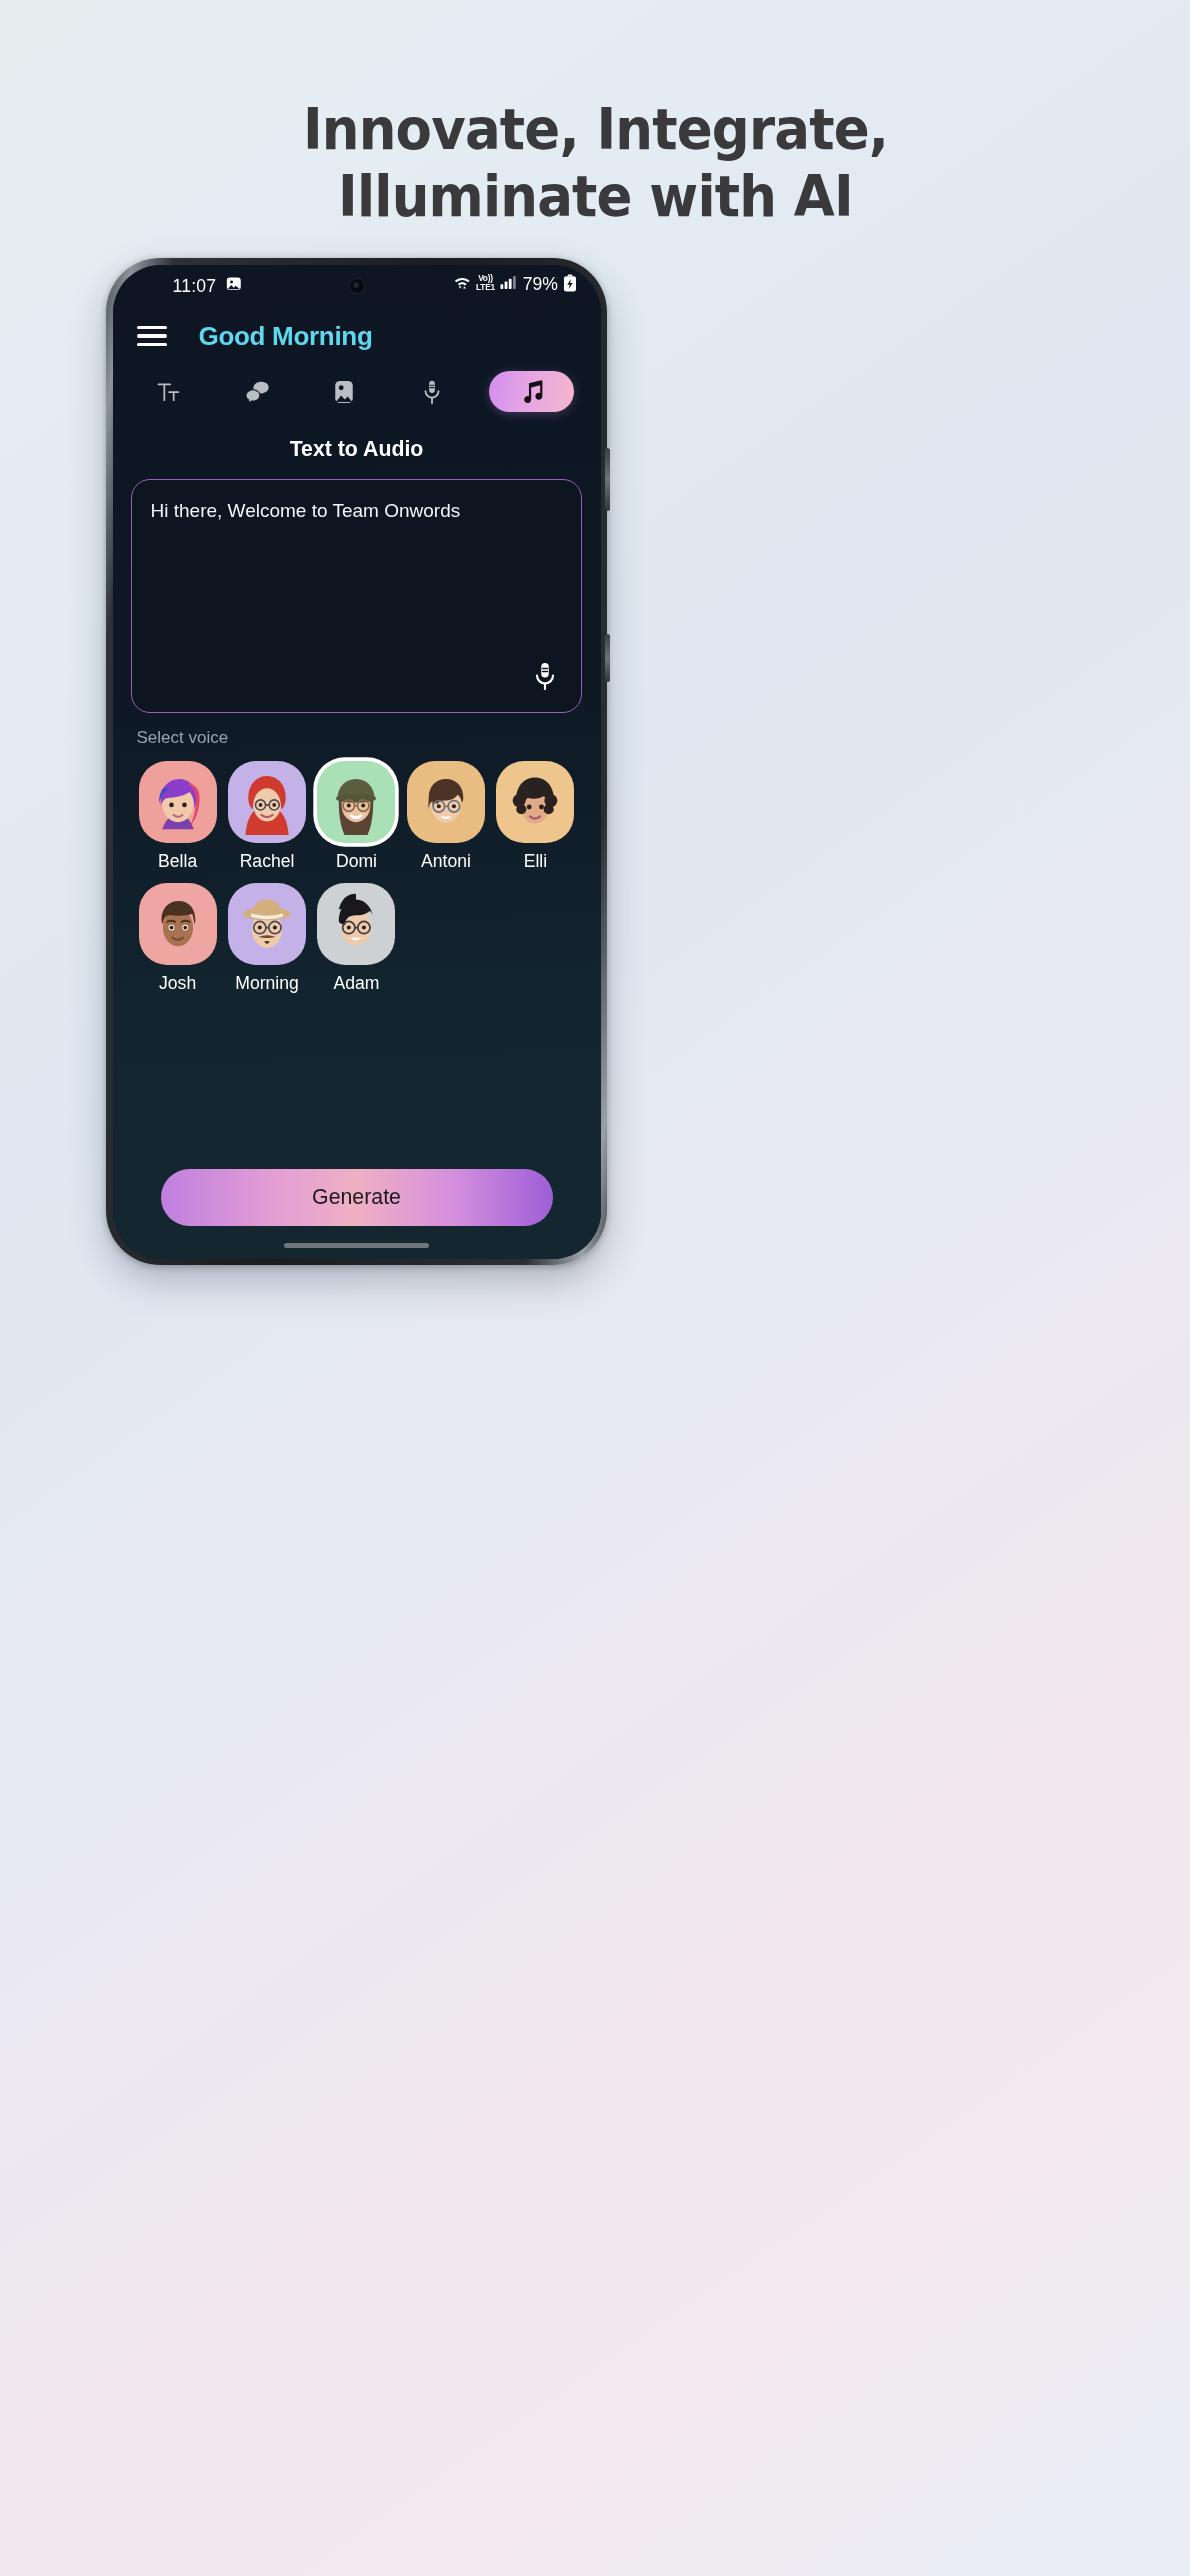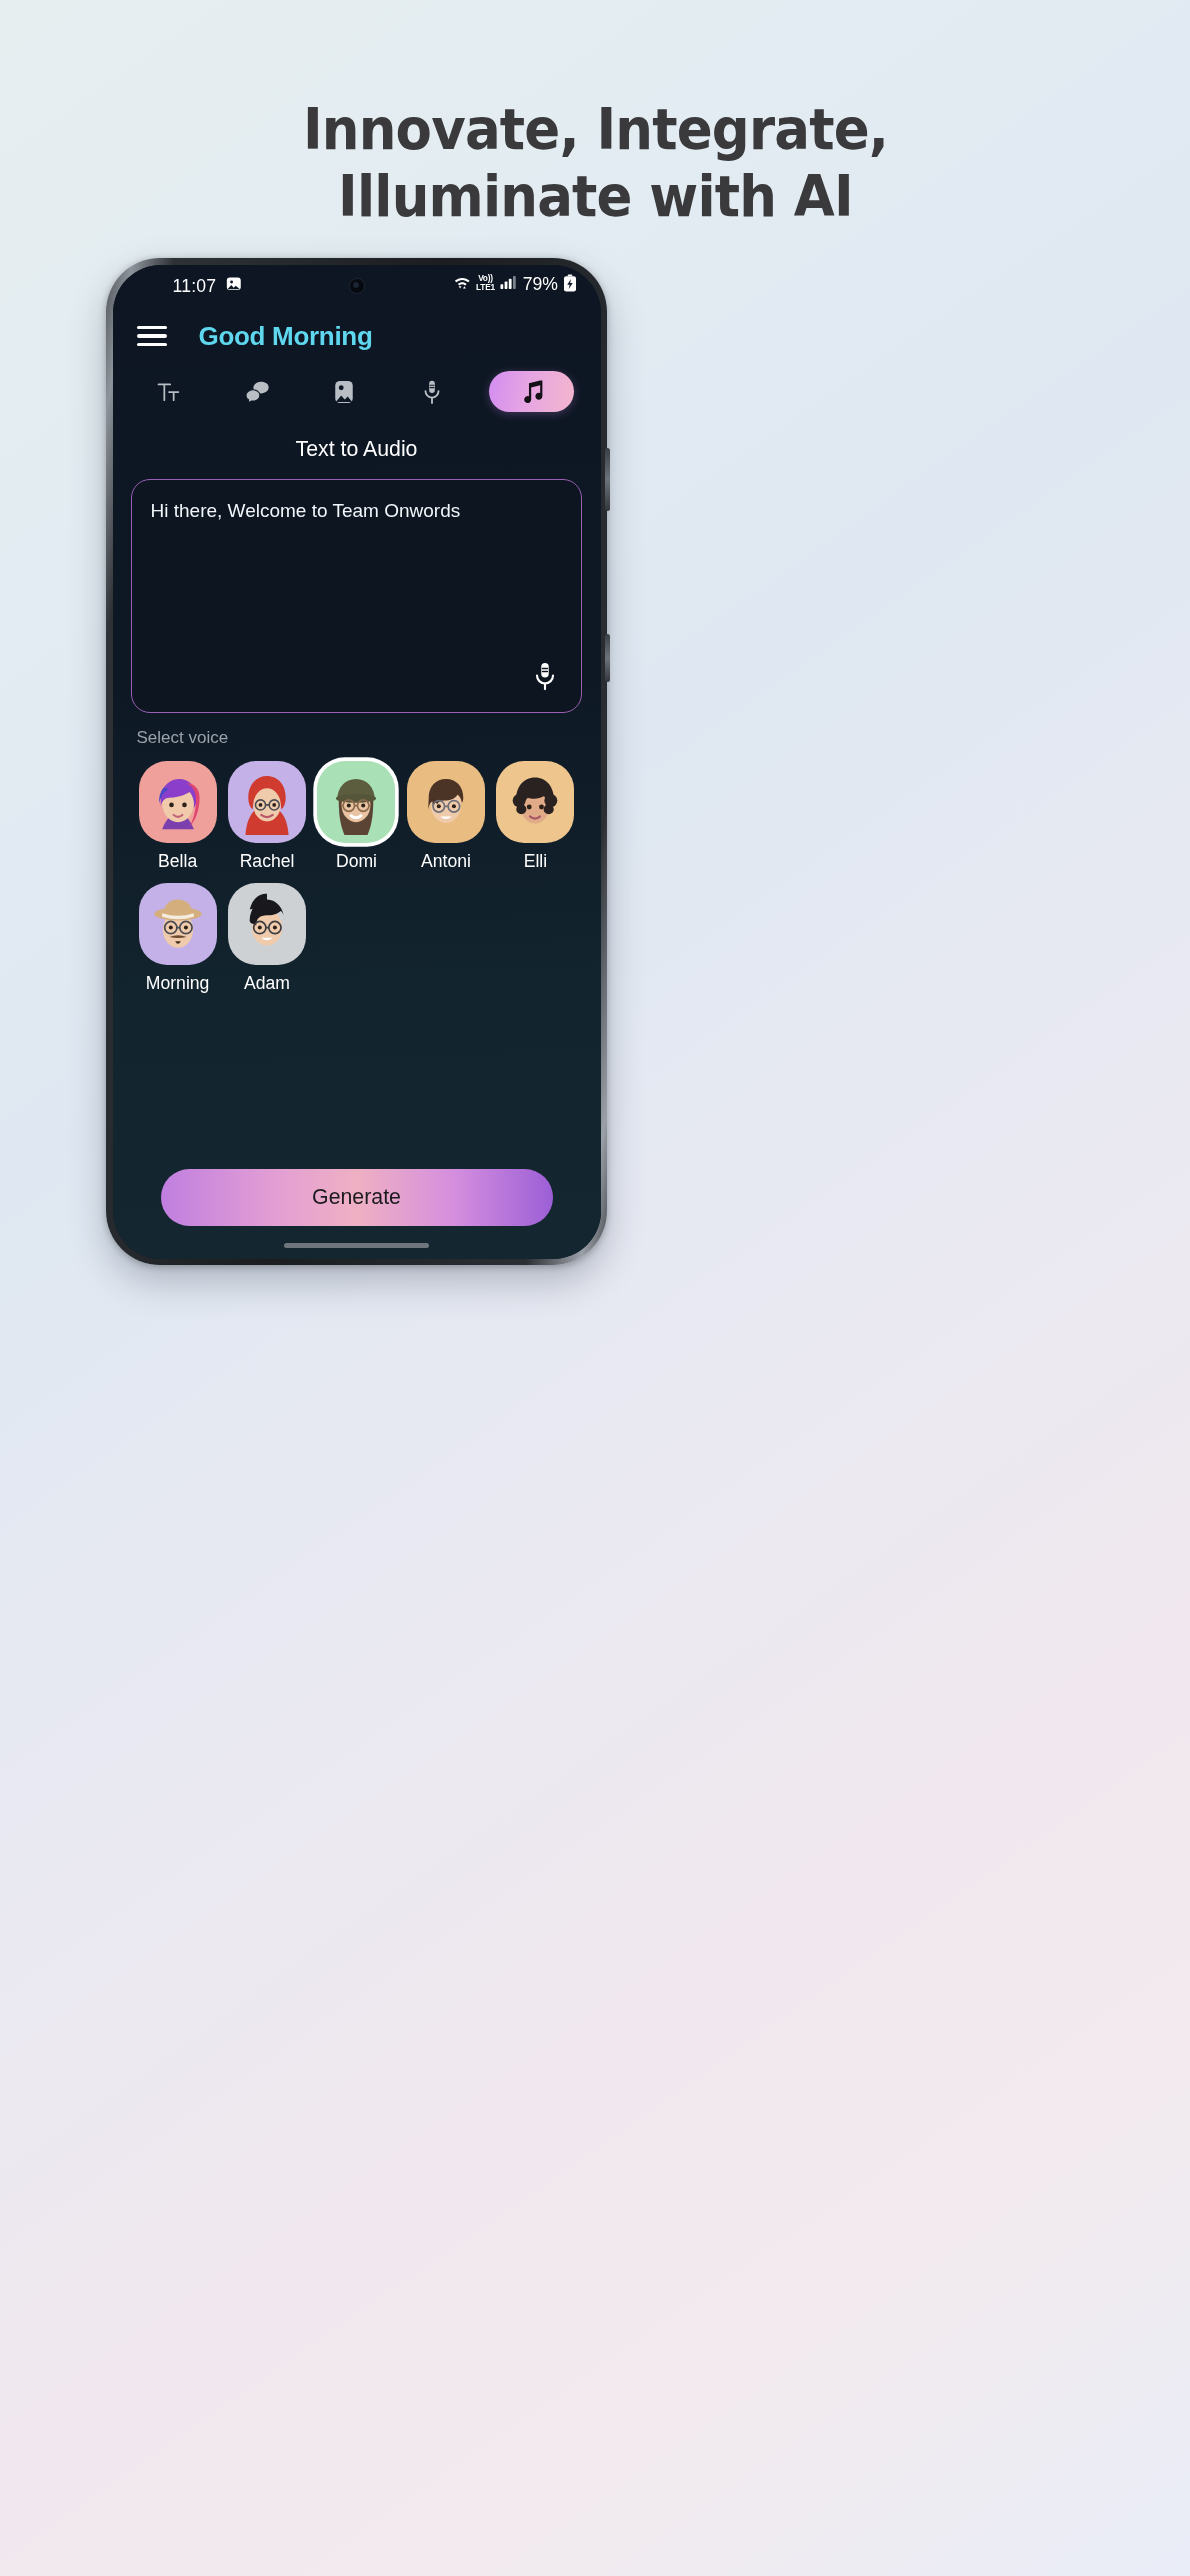--- a/index.html
+++ b/index.html
@@ -159,21 +159,21 @@
     width: 85px;
     background: linear-gradient(100deg, #d28df0 0%, #e6a5e3 45%, #f4b6cd 100%);
     box-shadow: 0 1.9px 9.3px rgba(210,140,240,0.28);
   }
 
   
   .section-title {
     text-align: center;
     color: #ffffff;
     font-size: 21.3px;
-    font-weight: normal;
+    font-weight: bold;
     margin-top: 18.5px;
     flex: none;
   }
 
   
   .text-card {
     margin: 16.7px 18.5px 0 18.5px;
     height: 234px;
     border: 1.5px solid #9b5fb4;
     border-radius: 19px;
@@ -437,20 +437,36 @@
               <circle cx="31" cy="60" r="7" fill="#2a2220"></circle>
               <circle cx="69" cy="60" r="7" fill="#2a2220"></circle>
               <circle cx="42" cy="57" r="3.4" fill="#2c2118"></circle>
               <circle cx="59" cy="57" r="3.4" fill="#2c2118"></circle>
               <path d="M43 70q7 6 14 0" stroke="#a8576a" stroke-width="3" fill="none" stroke-linecap="round"></path>
             </svg>
           </div>
           <div class="voice-name">Elli</div>
         </div>
 
+        <div class="voice-item">
+          <div class="voice-avatar" style="background:#efa6a3">
+            <svg class="face" viewBox="0 0 100 100">
+              <ellipse cx="50" cy="55" rx="21" ry="26" fill="#a87351"></ellipse>
+              <path d="M27 44c0-16 10-26 24-26s23 10 23 26c0 3 0 5-1 6-2-10-3-14-3-14s-14 4-30 2c-7-1-10 4-11 12-1-1-2-3-2-6z" fill="#4a3220"></path>
+              <circle cx="41" cy="55" r="4" fill="#fff"></circle>
+              <circle cx="41" cy="55" r="2.6" fill="#24180f"></circle>
+              <circle cx="60" cy="55" r="4" fill="#fff"></circle>
+              <circle cx="60" cy="55" r="2.6" fill="#24180f"></circle>
+              <path d="M35 47q6-3 11 0" stroke="#4a3220" stroke-width="2.6" fill="none" stroke-linecap="round"></path>
+              <path d="M55 47q6-3 11 0" stroke="#4a3220" stroke-width="2.6" fill="none" stroke-linecap="round"></path>
+              <path d="M42 69q8 6 15 0" stroke="#7b4a36" stroke-width="3" fill="none" stroke-linecap="round"></path>
+            </svg>
+          </div>
+          <div class="voice-name">Josh</div>
+        </div>
 
         <div class="voice-item">
           <div class="voice-avatar" style="background:#c3b1e8">
             <svg class="face" viewBox="0 0 100 100">
               <ellipse cx="50" cy="58" rx="21" ry="25" fill="#f0cbab"></ellipse>
               <ellipse cx="50" cy="36" rx="33" ry="9" fill="#d5ae7d"></ellipse>
               <path d="M30 36c0-12 8-20 20-20s20 8 20 20z" fill="#d5ae7d"></path>
               <path d="M28 35q22 7 44 0v5q-22 7-44 0z" fill="#f4ecdf"></path>
               <circle cx="40" cy="55" r="8.5" fill="none" stroke="#4b4b52" stroke-width="2.4"></circle>
               <circle cx="61" cy="55" r="8.5" fill="none" stroke="#4b4b52" stroke-width="2.4"></circle>

